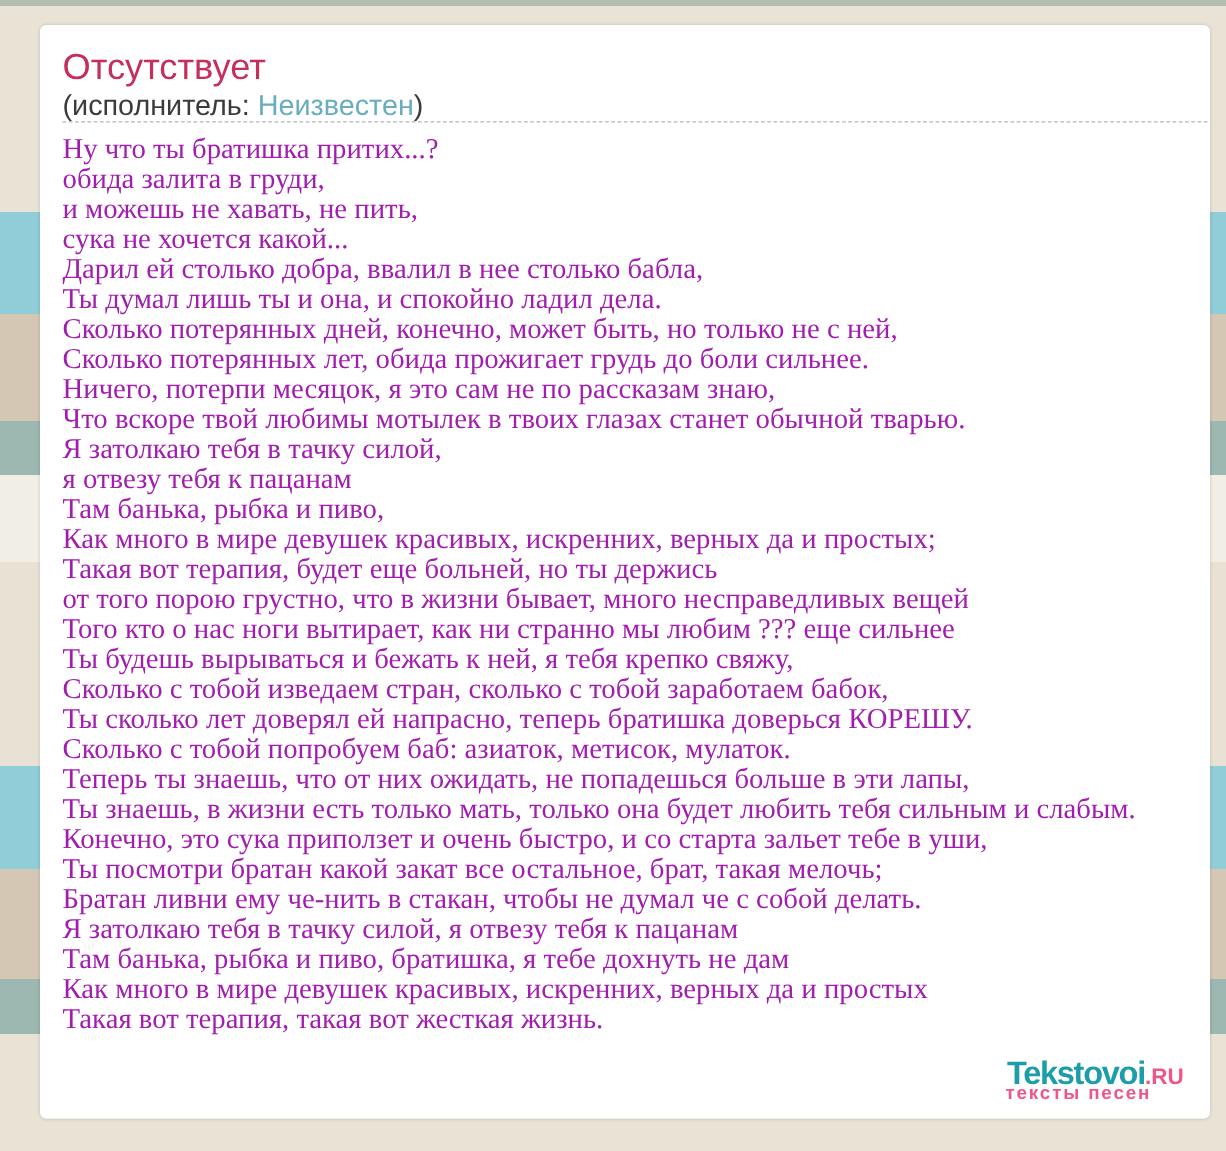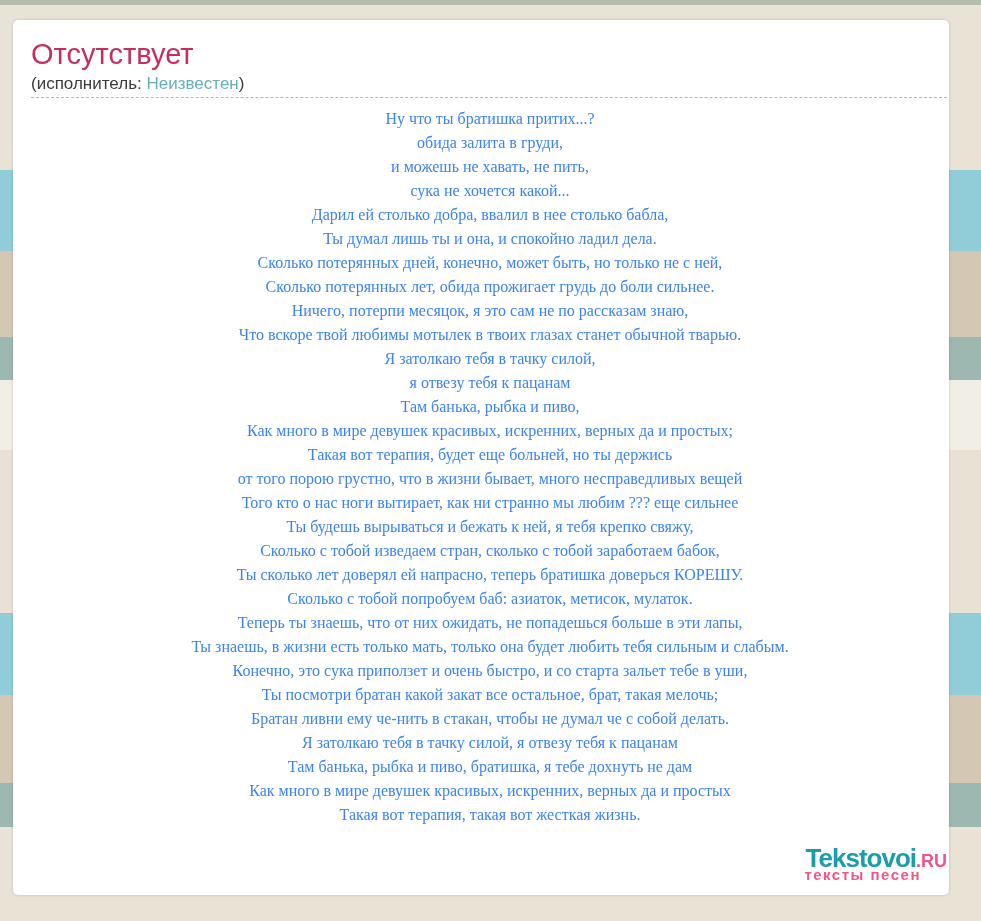--- a/index.html
+++ b/index.html
@@ -18,63 +18,62 @@
       #f0eee5 380px, #f0eee5 450px,
       #e9e2d4 450px, #e9e2d4 613px,
       #90cdd9 613px, #90cdd9 695px,
       #d4c8b4 695px, #d4c8b4 783px,
       #9cb8b1 783px, #9cb8b1 827px,
       #e8e3d5 827px, #e8e3d5 921px);
     font-family: "Liberation Sans", sans-serif;
   }
   .card {
     position: absolute;
-    left: 13px;
+    left: 32px;
     top: 20px;
     width: 936px;
     height: 875px;
     background: #ffffff;
     border-radius: 5px;
     box-shadow: 0 0 3px rgba(0,0,0,0.18);
   }
   .card-inner {
     padding: 16px 0 0 18px;
   }
   .page-title {
     margin: 0;
     font-size: 29px;
     line-height: 36px;
     font-weight: 400;
     color: #c4305b;
   }
   .artist-line {
     margin-top: 2px;
-    font-size: 17px;
+    font-size: 23px;
     line-height: 20px;
     color: #3b3b3b;
   }
   .artist-link {
     color: #68aebf;
     text-decoration: none;
     cursor: pointer;
   }
   .separator {
     margin-top: 3px;
     margin-right: 2px;
     border-bottom: 1px dashed #b5b5b5;
     height: 0;
   }
   .lyrics {
     margin-top: 9px;
     font-family: "Liberation Serif", "DejaVu Serif", serif;
-    font-size: 16px;
+    font-size: 23px;
     line-height: 24px;
-    color: #3b82f6;
+    color: #a21caf;
     white-space: nowrap; 
-    text-align: center;
   }
   .lyric-line { height: 24px; }
   .logo {
     position: absolute;
     right: 34px;
     top: 845px;
     text-align: right;
     font-weight: bold;
     line-height: 1;
     cursor: pointer;

